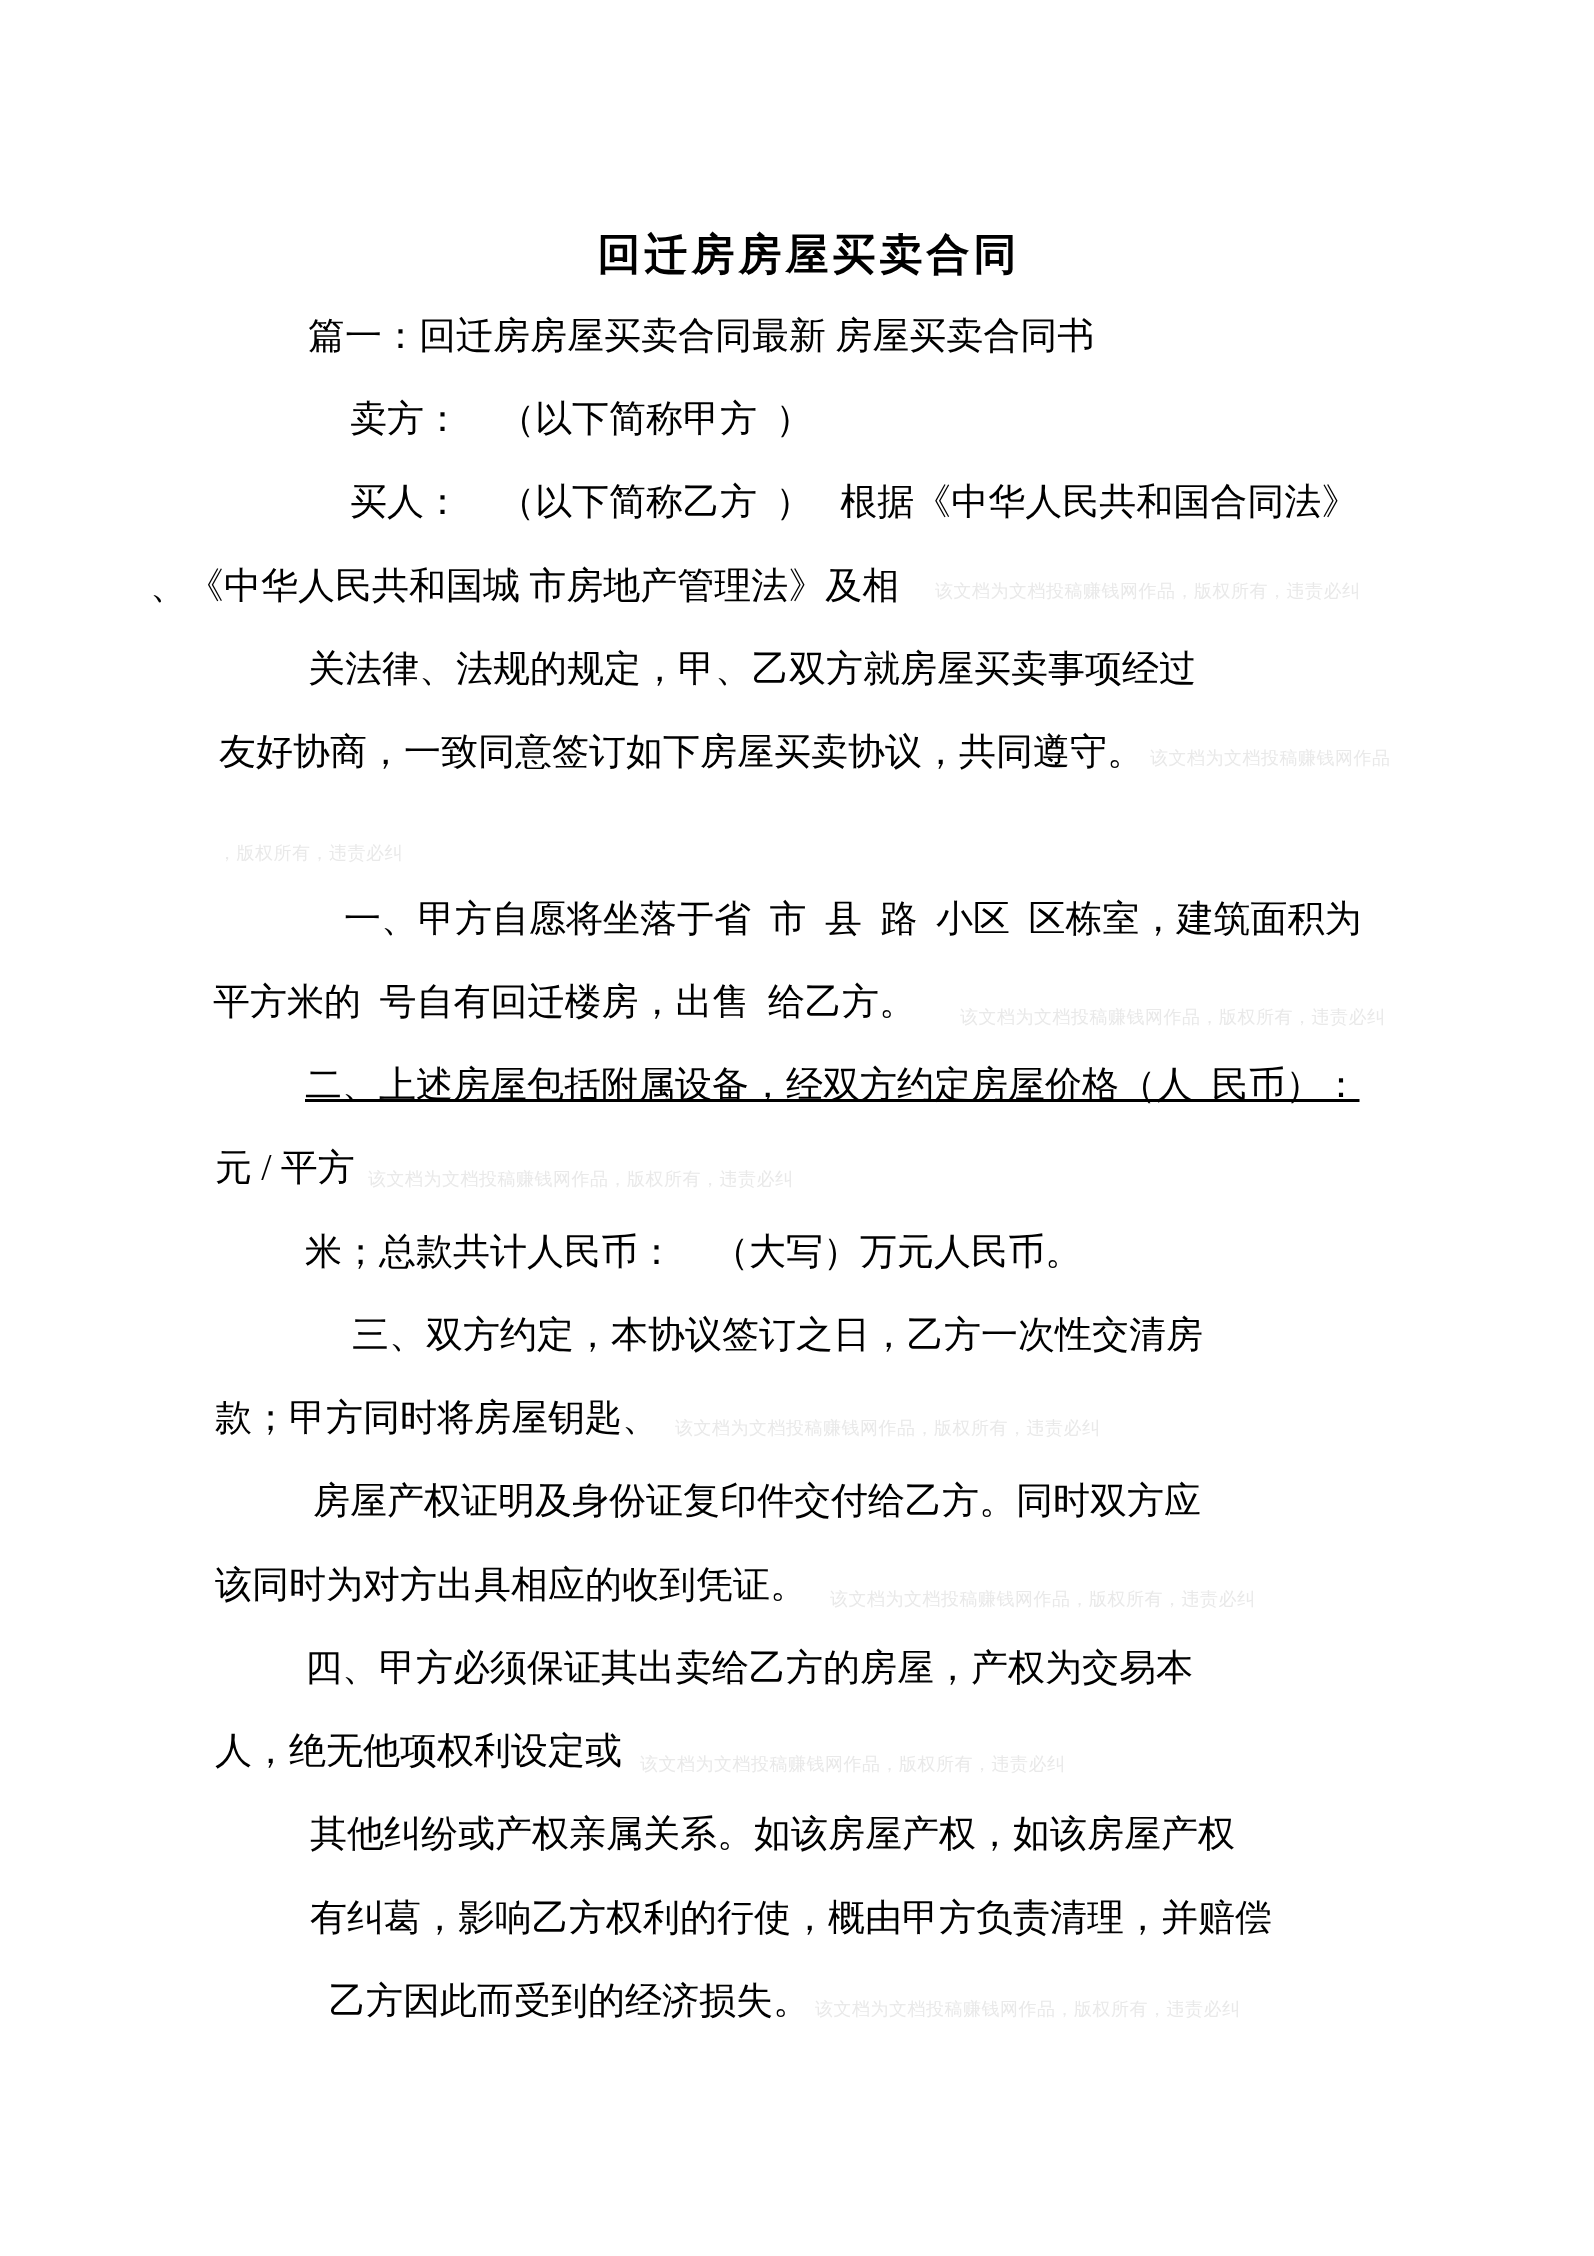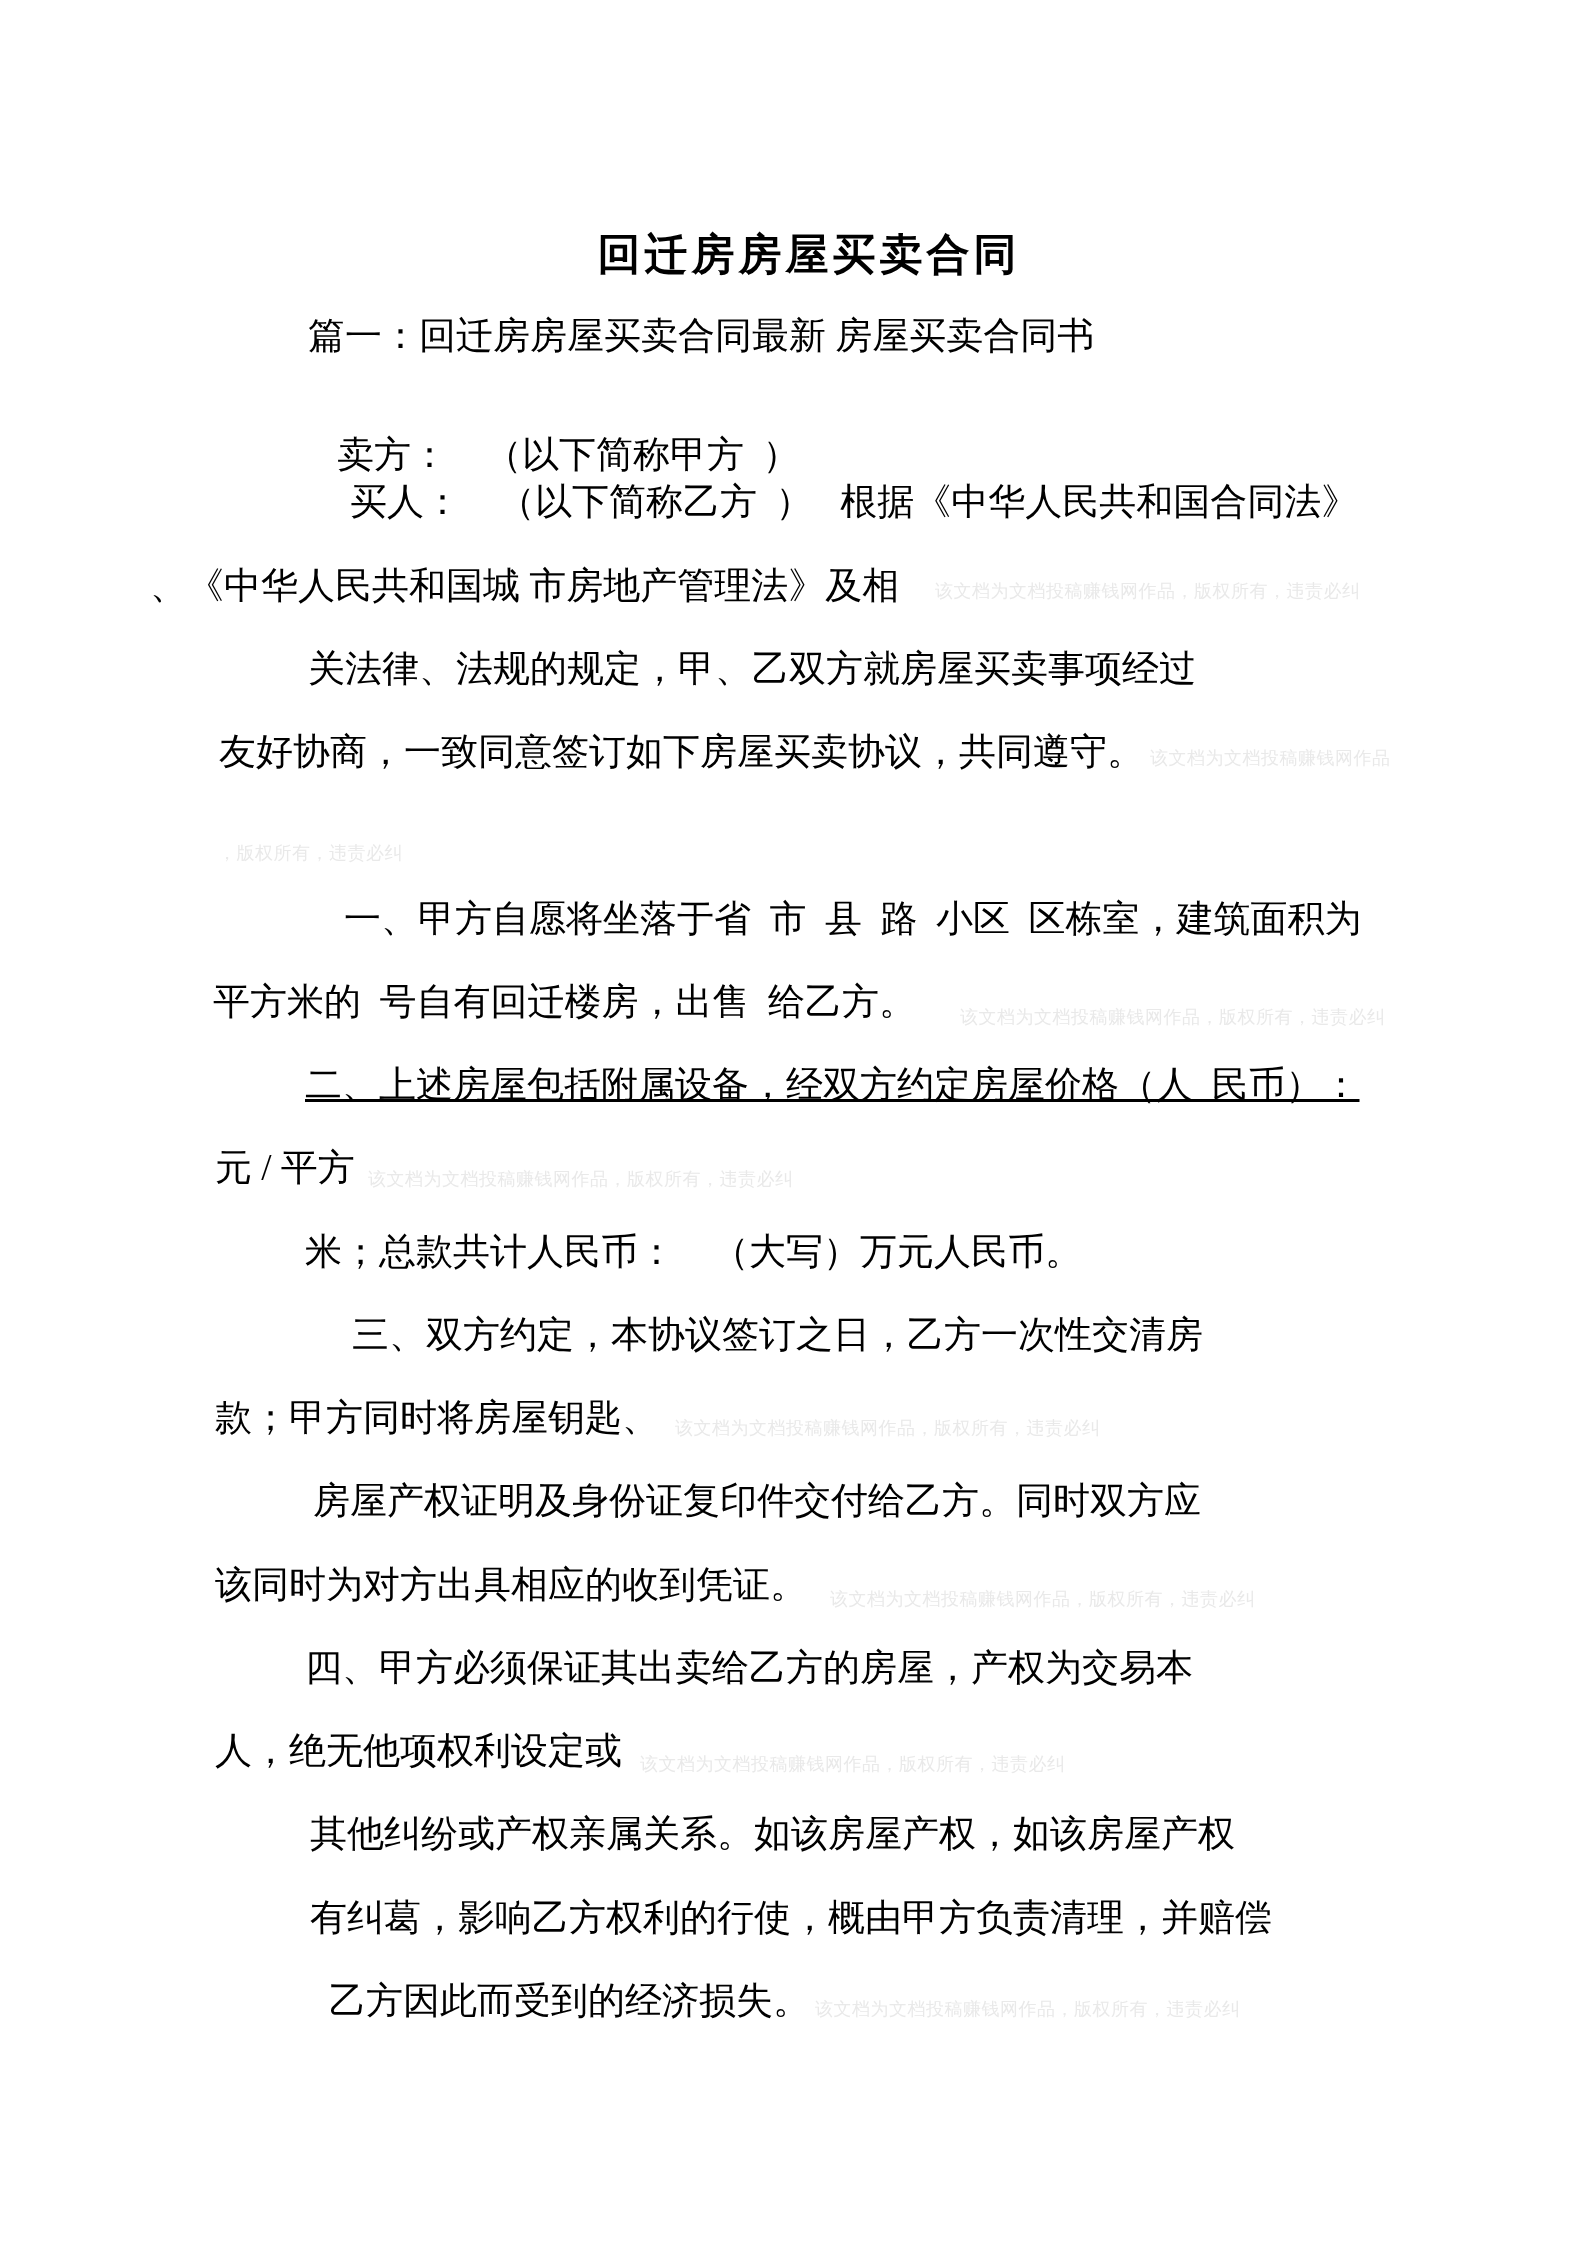--- a/index.html
+++ b/index.html
@@ -50,21 +50,21 @@
   }
 </style>
 </head>
 <body>
 
 <div class="page">
 
   <h1 class="doc-title">回迁房房屋买卖合同</h1>
 
   <p class="line" style="left:308px; top:316px;">篇一：回迁房房屋买卖合同最新 房屋买卖合同书</p>
-  <p class="line" style="left:337px; top:399px;margin-top:36px;">卖方：    （以下简称甲方  ）</p>
+  <p class="line" style="left:350px; top:399px;">卖方：    （以下简称甲方  ）</p>
   <p class="line" style="left:150px; top:566px;">、《中华人民共和国城 市房地产管理法》及相</p>
   <p class="line" style="left:350px; top:482px;">买人：    （以下简称乙方  ）   根据《中华人民共和国合同法》</p>
   <p class="line" style="left:308px; top:649px;">关法律、法规的规定，甲、乙双方就房屋买卖事项经过</p>
   <p class="line" style="left:219px; top:732px;">友好协商，一致同意签订如下房屋买卖协议，共同遵守。</p>
   <p class="line" style="left:344px; top:899px;">一、甲方自愿将坐落于省  市  县  路  小区  区栋室，建筑面积为</p>
   <p class="line" style="left:213px; top:982px;">平方米的  号自有回迁楼房，出售  给乙方。</p>
   <p class="line" style="left:305px; top:1065px;text-decoration:underline;">二、上述房屋包括附属设备，经双方约定房屋价格（人  民币）：</p>
   <p class="line" style="left:215px; top:1148px;">元 / 平方</p>
   <p class="line" style="left:305px; top:1232px;">米；总款共计人民币：    （大写）万元人民币。</p>
   <p class="line" style="left:352px; top:1315px;text-align:right;">三、双方约定，本协议签订之日，乙方一次性交清房</p>

